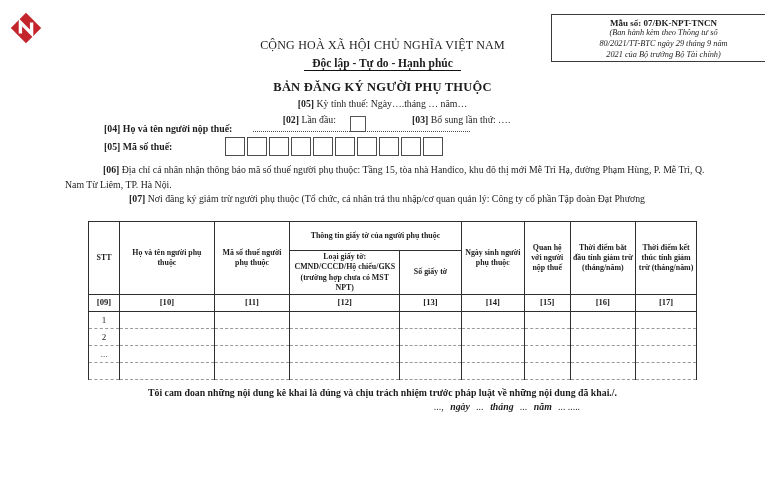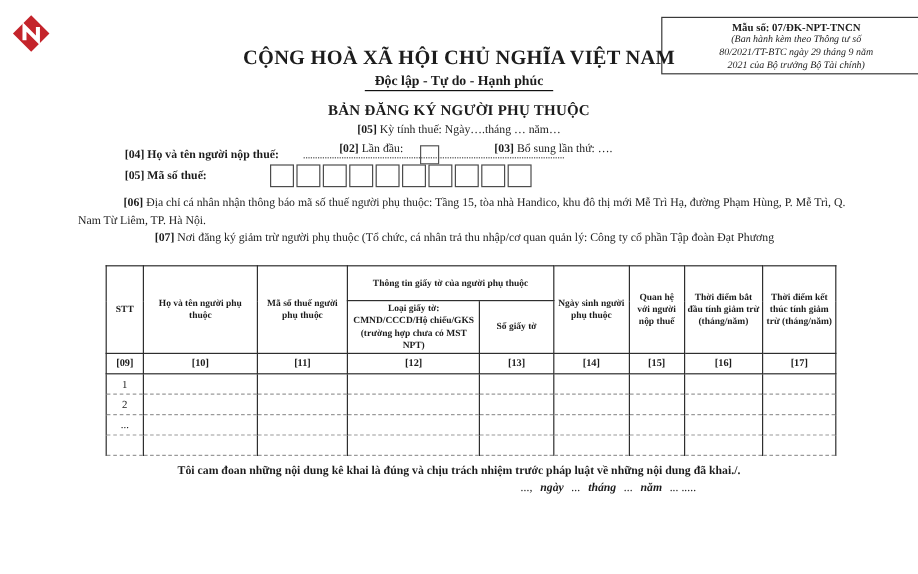--- a/index.html
+++ b/index.html
@@ -20,21 +20,21 @@
   
   .form-box {
     position:absolute; left:551px; top:14px; width:225px; box-sizing:border-box;
     border:1.5px solid #3a3a3a; padding:3px 5px 0; text-align:center;
   }
   .form-box .fb-bold { font-size:9px; font-weight:bold; }
   .form-box .fb-italic { font-size:8.3px; font-style:italic; line-height:1.32; }
 
   
   .doc-head { position:absolute; left:0; top:38px; width:100%; text-align:center; }
-  .nat-title { font-size:17px; font-weight:bold; letter-spacing:0.2px; }
+  .nat-title { font-size:12px; font-weight:normal; letter-spacing:0.2px; }
   .nat-motto {
     display:inline-block; font-size:11.5px; font-weight:bold;
     border-bottom:1.6px solid #111; padding:0 8px 1px; margin-top:1px;
   }
   .form-title { font-size:12.5px; font-weight:bold; margin-top:9px; letter-spacing:0.2px; }
   .line01 { font-size:9.8px; margin-top:3px; }
   .line0203 {
     font-size:9.8px; margin-top:2px; display:flex; justify-content:center;
     align-items:center; padding-left:28px;
   }

